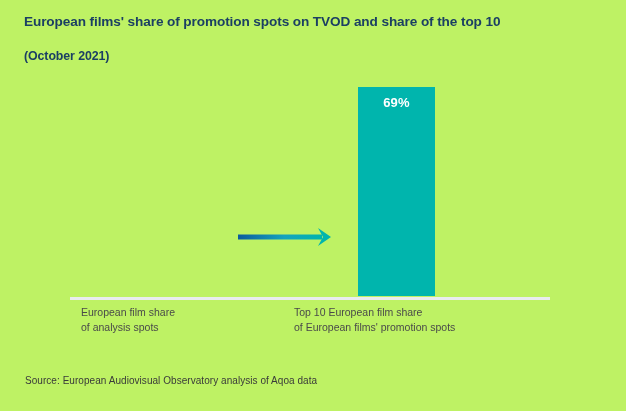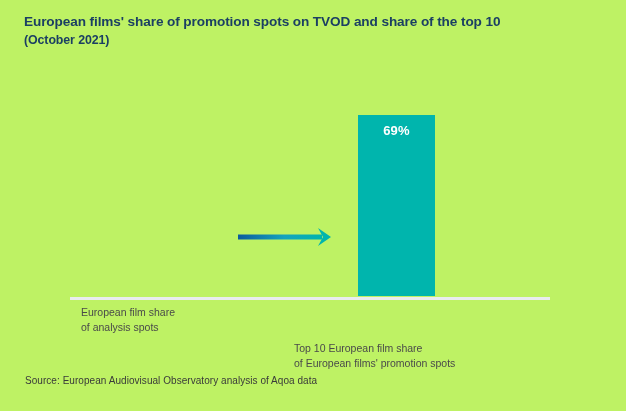--- a/index.html
+++ b/index.html
@@ -36,21 +36,21 @@
     line-height: 18px;
     letter-spacing: -0.1px;
     white-space: nowrap;
   }
   .title-sub {
     font-size: 12.4px;
     font-weight: bold;
     color: #1b3f63;
     line-height: 17px;
     letter-spacing: -0.1px;
-    margin-top: 1px;
+    margin-top: 17px;
   }
 
   
   .plot {
     position: absolute;
     left: 0;
     top: 60px;
     width: 626px;
     height: 240px;
   }
@@ -69,21 +69,21 @@
     bottom: 4px;
     width: 77px;
   }
   .bar-1 {
     left: 123px;
     height: 99px;
     background: #0b5c9d;
   }
   .bar-2 {
     left: 358px;
-    height: 181px;
+    height: 209px;
     background: #00b5ad;
   }
   .bar-value {
     position: absolute;
     top: 8px;
     left: 0;
     width: 100%;
     text-align: center;
     color: #ffffff;
     font-size: 13px;
@@ -110,21 +110,20 @@
   }
   .cat-1 {
     left: 81px;
     top: 305px;
     width: 160px;
   }
   .cat-2 {
     left: 294px;
     top: 305px;
     width: 206px;
-    margin-top: 36px;
   }
   .cat-row { display: block; white-space: nowrap; }
 
   
   .source {
     position: absolute;
     left: 25px;
     top: 375px;
     font-size: 10px;
     color: #3a3a3a;

